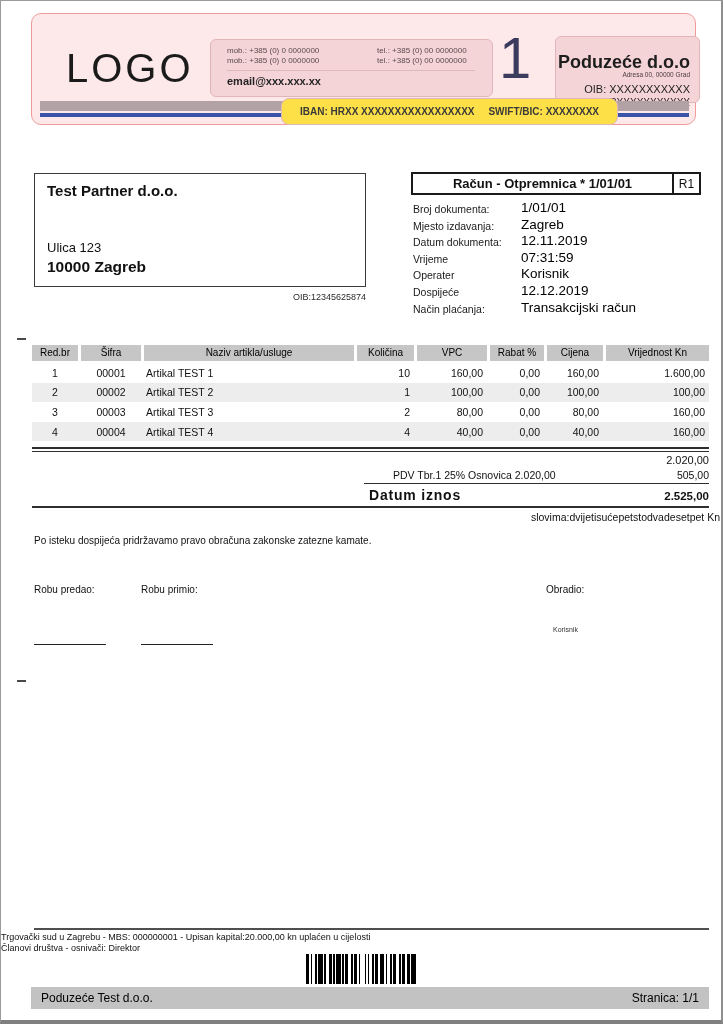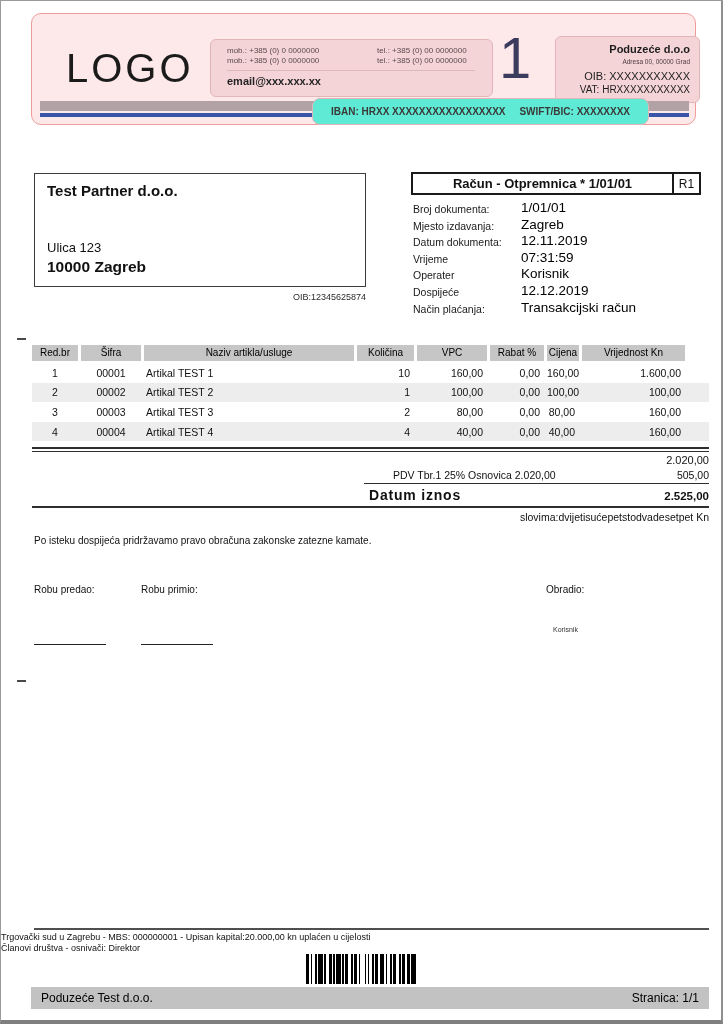--- a/index.html
+++ b/index.html
@@ -16,30 +16,30 @@
                  background: #f5d4d7; border: 1px solid #e2b5b8; border-radius: 6px; padding: 6px 0 0 16px; }
   .contact-row { display: flex; font-size: 8px; color: #5a4a4e; line-height: 10px; }
   .contact-row .c-left { width: 150px; }
   .contact-divider { width: 248px; border-top: 1px solid #dcb8bb; margin: 4px 0 4px 0; }
   .contact-email { font-size: 11px; font-weight: bold; color: #232323; }
   .big-num { position: absolute; left: 467px; top: 14px; font-size: 58px; line-height: 60px;
              color: #3b3b5e; font-weight: normal; }
   .company-box { position: absolute; left: 523px; top: 22px; width: 145px; height: 67px;
                  background: #f5d4d7; border: 1px solid #e2b5b8; border-radius: 6px;
                  text-align: right; padding: 5px 9px 0 0; }
-  .company-name { font-size: 11px; font-weight: bold; color: #1d1d1d; line-height: 15px; }
+  .company-name { font-size: 18px; font-weight: bold; color: #1d1d1d; line-height: 15px; margin-top: 13px; }
   .company-addr { font-size: 6.5px; color: #4a3a3e; line-height: 9px; }
   .company-oib  { font-size: 11px; color: #1d1d1d; line-height: 14px; margin-top: 3px; }
   .company-vat  { font-size: 10px; color: #1d1d1d; line-height: 13px; }
   .bar-gray { position: absolute; left: 8px; top: 87px; width: 649px; height: 10px; background: #b2a1a5; }
   .bar-blue { position: absolute; left: 8px; top: 99px; width: 649px; height: 4px; background: #3a55a8; }
   .iban-pill { position: absolute; left: 249px; top: 84px; width: 337px; height: 27px;
-               background: #5eead4; border: 1px solid #e0b6b9; border-radius: 8px;
+               background: #fde047; border: 1px solid #e0b6b9; border-radius: 8px;
                display: flex; align-items: center; justify-content: space-between;
-               padding: 0 18px; font-size: 10px; font-weight: bold; color: #3a3a3a; margin-left: 31px; }
+               padding: 0 18px; font-size: 10px; font-weight: bold; color: #3a3a3a; }
 
   
   .partner-box { position: absolute; left: 33px; top: 172px; width: 332px; height: 114px;
                  border: 1px solid #3c3c3c; background: #fff; }
   .partner-name { position: absolute; left: 12px; top: 8px; font-size: 15px; font-weight: bold; }
   .partner-street { position: absolute; left: 12px; top: 66px; font-size: 13px; }
   .partner-city { position: absolute; left: 12px; top: 84px; font-size: 15.5px; font-weight: bold; }
   .partner-oib { position: absolute; left: 33px; top: 291px; width: 332px; text-align: right;
                  font-size: 9px; color: #2b2b2b; }
 
@@ -55,37 +55,37 @@
   .doc-value { position: absolute; left: 108px; top: 0; font-size: 13.5px; color: #000; }
 
   
   .tbl { position: absolute; left: 31px; top: 344px; width: 677px; }
   .tbl-head { display: flex; gap: 3px; height: 16px; }
   .tbl-head > div { background: #c6c6c6; font-size: 10px; line-height: 16px; text-align: center; color: #000; }
   .tbl-row { display: flex; gap: 3px; height: 19.6px; align-items: center; font-size: 10.5px; }
   .tbl-row.alt { background: #ededed; }
   .tbl-rows { margin-top: 2px; }
   .c0 { width: 46px; } .c1 { width: 60px; } .c2 { width: 210px; } .c3 { width: 57px; }
-  .c4 { width: 70px; } .c5 { width: 54px; } .c6 { width: 32px; } .c7 { width: 103px; }
+  .c4 { width: 70px; } .c5 { width: 54px; } .c6 { width: 56px; } .c7 { width: 103px; }
   .tbl-row .c0, .tbl-row .c1 { text-align: center; }
   .tbl-row .c2 { text-align: left; padding-left: 2px; }
   .tbl-row .c3, .tbl-row .c4, .tbl-row .c5, .tbl-row .c6, .tbl-row .c7 { text-align: right; padding-right: 4px; }
 
   
   .rule-top { position: absolute; left: 31px; top: 446px; width: 677px; height: 5px;
               border-top: 2px solid #2e2e2e; border-bottom: 1px solid #2e2e2e; }
   .subtotal { position: absolute; left: 31px; top: 453px; width: 677px; text-align: right; font-size: 11px; }
   .pdv-label { position: absolute; left: 386px; top: 468px; font-size: 10.5px; margin-left: 6px; }
   .pdv-value { position: absolute; left: 31px; top: 468px; width: 677px; text-align: right; font-size: 10.5px; }
   .pdv-rule { position: absolute; left: 363px; top: 482px; width: 345px; border-top: 1px solid #2e2e2e; }
   .total-label { position: absolute; left: 368px; top: 486px; font-size: 14px; font-weight: bold; letter-spacing: 0.8px; }
   .total-value { position: absolute; left: 31px; top: 489px; width: 677px; text-align: right;
                  font-size: 11.5px; font-weight: bold; }
   .rule-bottom { position: absolute; left: 31px; top: 505px; width: 677px; border-top: 2px solid #2e2e2e; }
-  .in-words { position: absolute; left: 31px; top: 510px; width: 677px; text-align: right; font-size: 10.5px; }
+  .in-words { position: absolute; left: 42px; top: 510px; width: 677px; text-align: right; font-size: 10.5px; }
 
   
   .notes { position: absolute; left: 33px; top: 534px; font-size: 10px; line-height: 12.5px; color: #111; }
   .sig-label { position: absolute; top: 583px; font-size: 10px; }
   .sig-line { position: absolute; top: 643px; width: 72px; border-top: 1.5px solid #222; }
   .sig-by { position: absolute; left: 552px; top: 625px; font-size: 7px; color: #333; }
 
   .fold-mark { position: absolute; left: 16px; width: 9px; height: 2px; background: #4a4a4a; }
 
   

